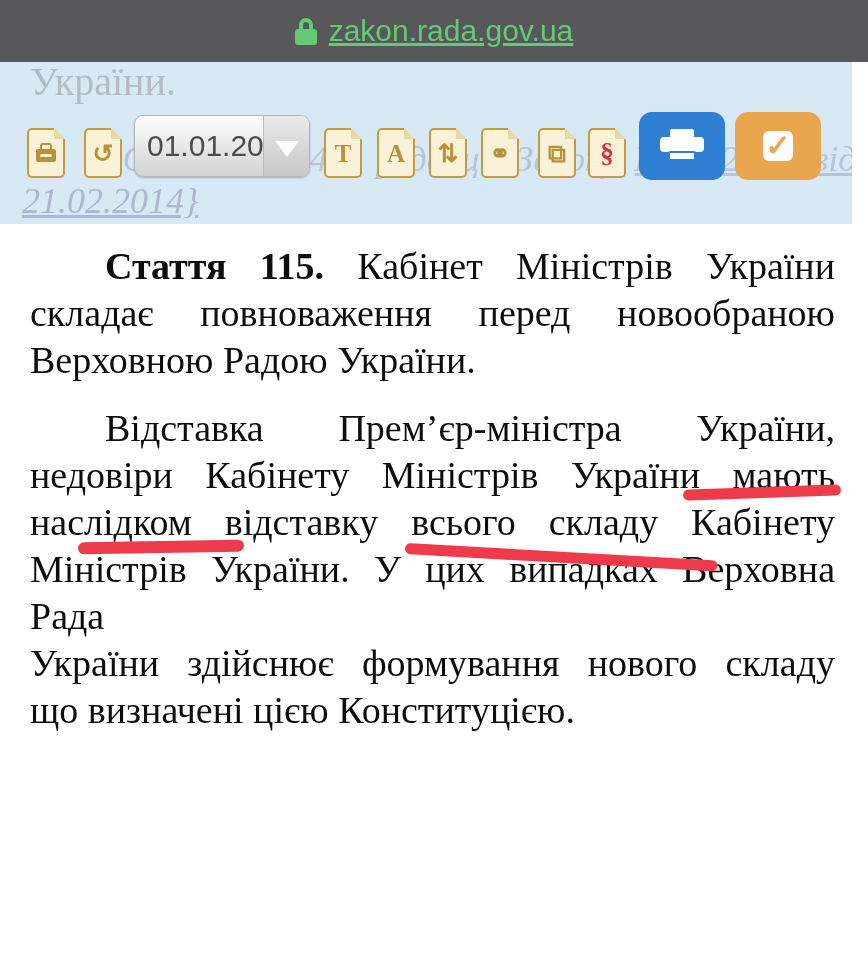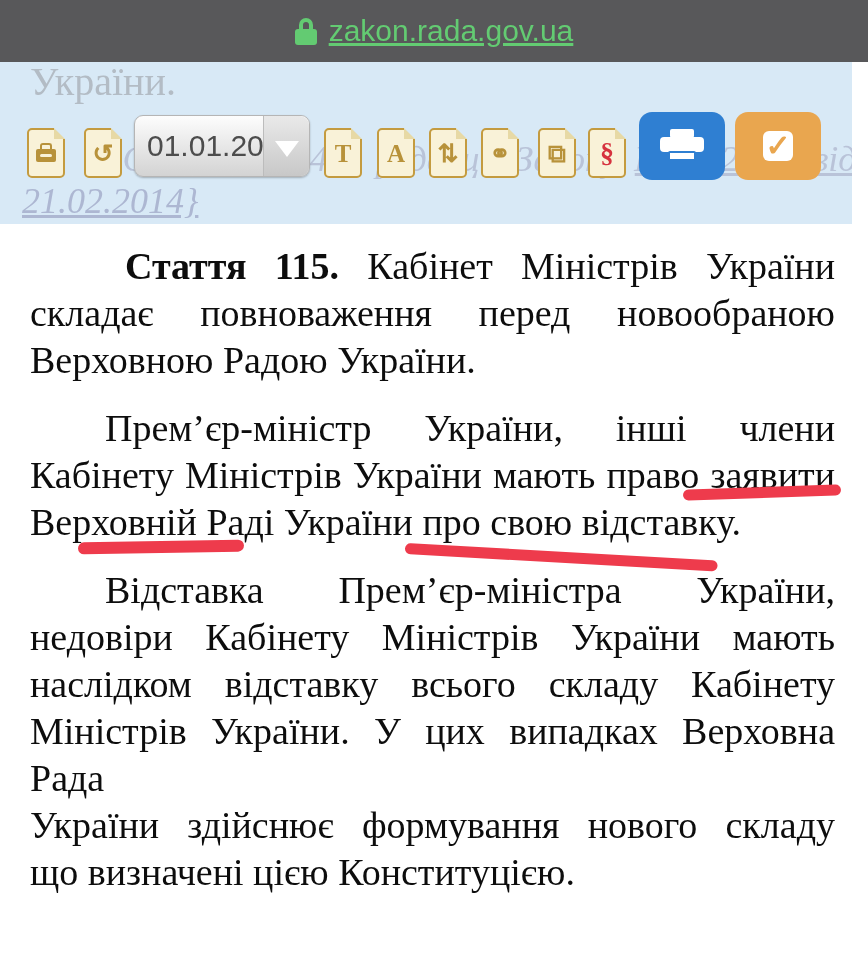--- a/index.html
+++ b/index.html
@@ -63,21 +63,21 @@
   .checkbox span { color:#e9a64f; font-family:"Liberation Sans", sans-serif;
                    font-weight:bold; font-size:30px; line-height:1; }
 
   
   .content { position:absolute; left:0; top:224px; width:868px; height:736px;
              padding:19px 33px 0 30px; color:#0d0d0d; }
   .para { margin-bottom:21px; }
   .line { font-size:38px; line-height:47px; text-align:justify; text-align-last:justify; white-space:normal; }
   .line.last { text-align-last:left; }
   .line.indent { padding-left:75px; }
-  .b { font-weight:bold;margin-left:20px; }
+  .b { font-weight:bold; }
 
   .stroke { position:absolute; background:#ee3b4c; border-radius:6px; z-index:3; }
   .stroke1 { left:683px; top:263px; width:158px; height:11px; transform:rotate(-2deg); }
   .stroke2 { left:78px;  top:317px; width:166px; height:12px; transform:rotate(-1deg); }
   .stroke3 { left:405px; top:319px; width:313px; height:11px; transform:rotate(3.2deg); transform-origin:left center; }
 </style>
 </head>
 <body>
 
 <div class="topbar">
@@ -145,25 +145,20 @@
 
   <div class="para">
     <div class="line indent">
       <span class="b">Стаття 115.</span>
       <span>Кабінет Міністрів України</span>
     </div>
     <div class="line">складає повноваження перед новообраною</div>
     <div class="line last">Верховною Радою України.</div>
   </div>
 
-  <div class="para">
-    <div class="line indent">Прем’єр-міністр України, інші члени</div>
-    <div class="line">Кабінету Міністрів України мають право заявити</div>
-    <div class="line last">Верховній Раді України про свою відставку.</div>
-  </div>
 
   <div class="para">
     <div class="line indent">Відставка Прем’єр-міністра України,</div>
     <div class="line">недовіри Кабінету Міністрів України мають</div>
     <div class="line">наслідком відставку всього складу Кабінету</div>
     <div class="line">Міністрів України. У цих випадках Верховна Рада</div>
     <div class="line">України здійснює формування нового складу</div>
     <div class="line last">що визначені цією Конституцією.</div>
   </div>
 

